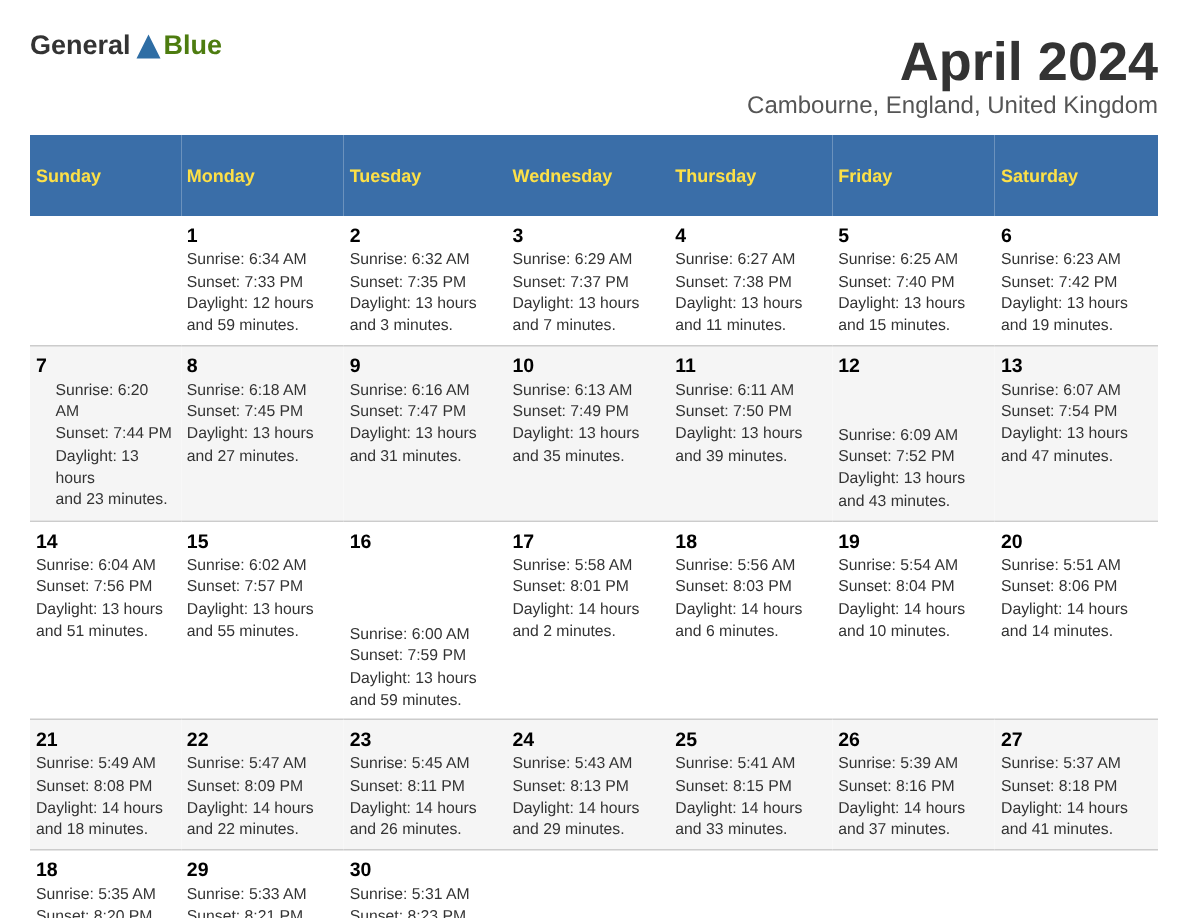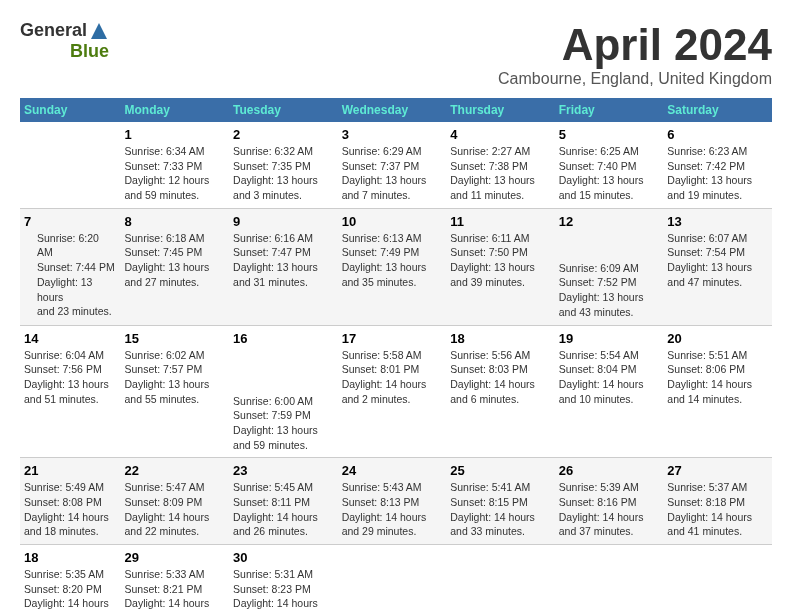--- a/index.html
+++ b/index.html
@@ -11,58 +11,58 @@
       padding: 20px;
     }
     .header {
       display: flex;
       justify-content: space-between;
       align-items: flex-start;
       margin-bottom: 10px;
     }
     .logo {
       display: flex;
-      flex-direction: column;
+      flex-direction: row;
       align-items: flex-end;
     }
     .logo-general {
       font-size: 18px;
       font-weight: bold;
       color: #333;
     }
     .logo-blue {
       font-size: 18px;
       font-weight: bold;
       color: #4d7c0f;
     }
     .logo-row {
       display: flex;
       align-items: center;
     }
     .title-section {
       text-align: right;
     }
     .month-title {
-      font-size: 44px;
+      font-size: 36px;
       font-weight: bold;
       color: #333;
     }
     .location {
       font-size: 16px;
       color: #555;
     }
     table {
       width: 100%;
       border-collapse: collapse;
       font-size: 11px;
     }
     thead tr th {
       background-color: #3a6ea8;
-      color: #5eead4;
-      padding: 5px 4px;
+      color: #fde047;
+      padding: 20px 4px;
       text-align: left;
       font-size: 12px;
       font-weight: bold;
     }
     tbody tr {
       border-bottom: 1px solid #ccc;
     }
     tbody tr:nth-child(odd) {
       background-color: #fff;
     }
@@ -139,21 +139,21 @@
         </td>
         <td>
           <span class="day-num">3</span>
           <div class="day-info" style="white-space: pre-line;">Sunrise: 6:29 AM
 Sunset: 7:37 PM
 Daylight: 13 hours
 and 7 minutes.</div>
         </td>
         <td>
           <span class="day-num">4</span>
-          <div class="day-info" style="white-space: pre-line;">Sunrise: 2:27 AM
+          <div class="day-info" style="white-space: pre-line;">Sunrise: 6:27 AM
 Sunset: 7:38 PM
 Daylight: 13 hours
 and 11 minutes.</div>
         </td>
         <td>
           <span class="day-num">5</span>
           <div class="day-info" style="white-space: pre-line;">Sunrise: 6:25 AM
 Sunset: 7:40 PM
 Daylight: 13 hours
 and 15 minutes.</div>

